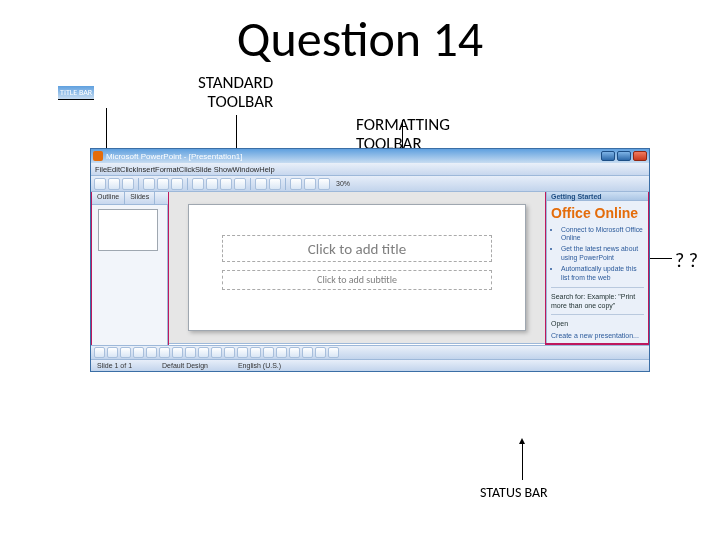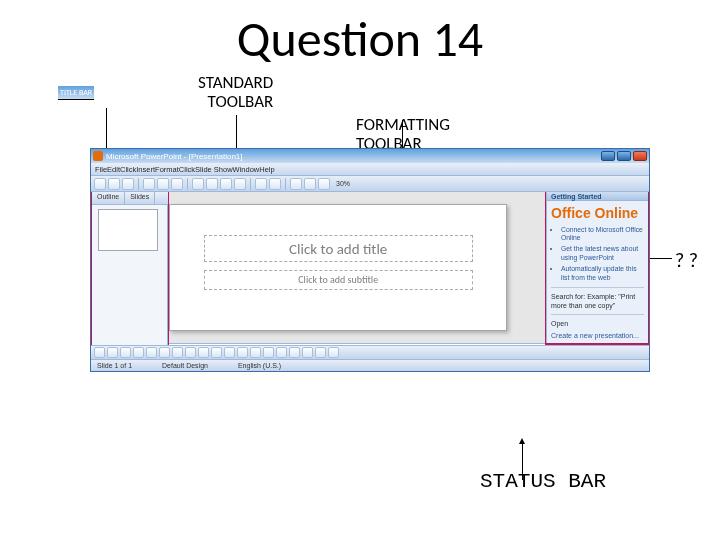--- a/index.html
+++ b/index.html
@@ -66,23 +66,22 @@
     position: absolute;
     left: -6px;
     top: -3px;
     border-top: 3.5px solid transparent;
     border-bottom: 3.5px solid transparent;
     border-right: 6px solid #000;
   }
   .status-label {
     position: absolute;
     left: 480px;
-    top: 470px;
-    font-size: 21px;
-    font-family: Liberation Mono, monospace;
+    top: 484px;
+    font-size: 14px;
   }
   .status-arrow {
     position: absolute;
     left: 522px;
     top: 444px;
     width: 1px;
     height: 36px;
     background: #000;
   }
   .status-arrow::before {
@@ -180,20 +179,21 @@
     width: 60px; height: 42px;
     border: 1px solid #9fa7b0;
     background: #fff;
   }
   .slide-area {
     position: absolute;
     left: 78px; top: 43px; right: 104px; bottom: 28px;
     background: #e6e6e6;
     display: flex;
     align-items: center;
+    justify-content: center;
   }
   .slide {
     width: 90%; height: 84%;
     background: #fff;
     border: 1px solid #9fa7b0;
     box-shadow: 2px 2px 4px rgba(0,0,0,0.25);
     position: relative;
   }
   .ph {
     position: absolute;

